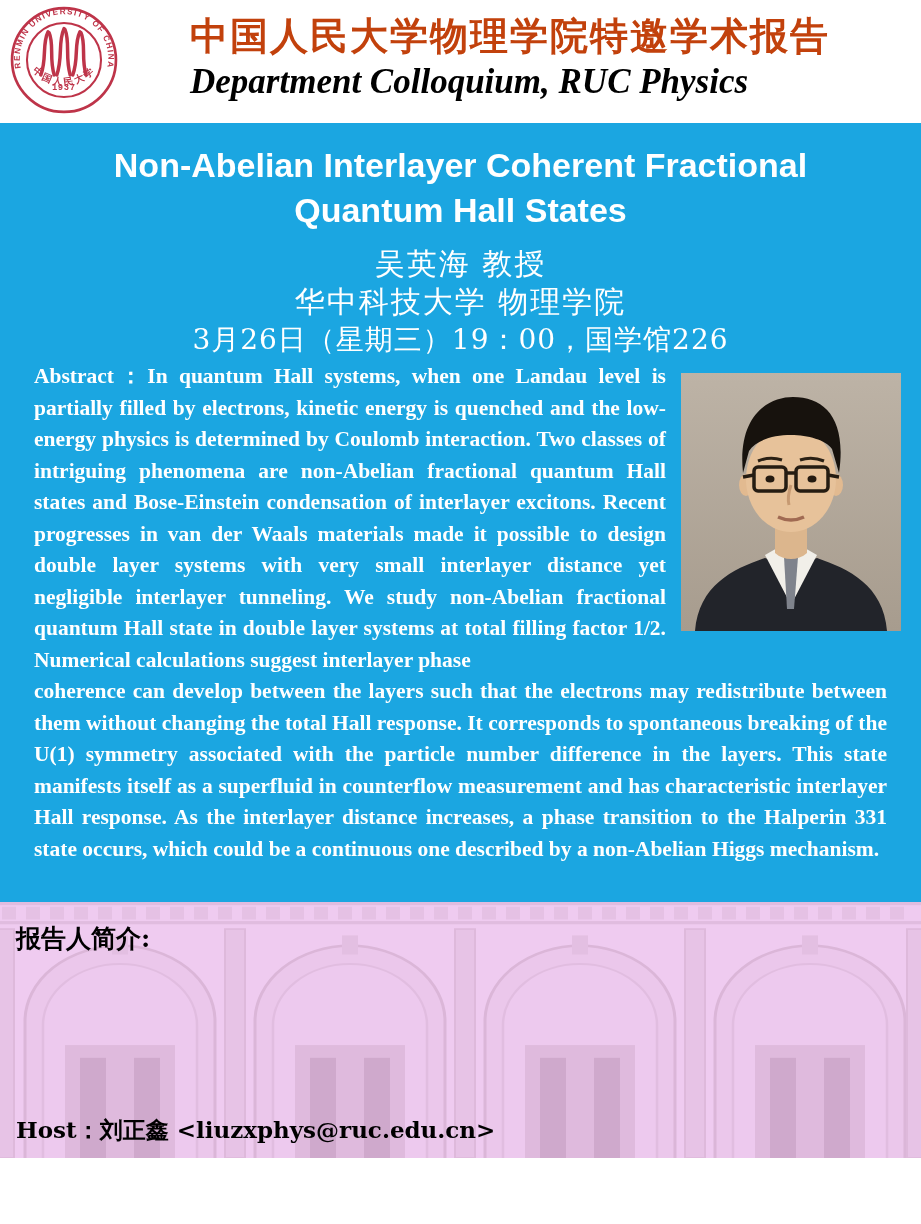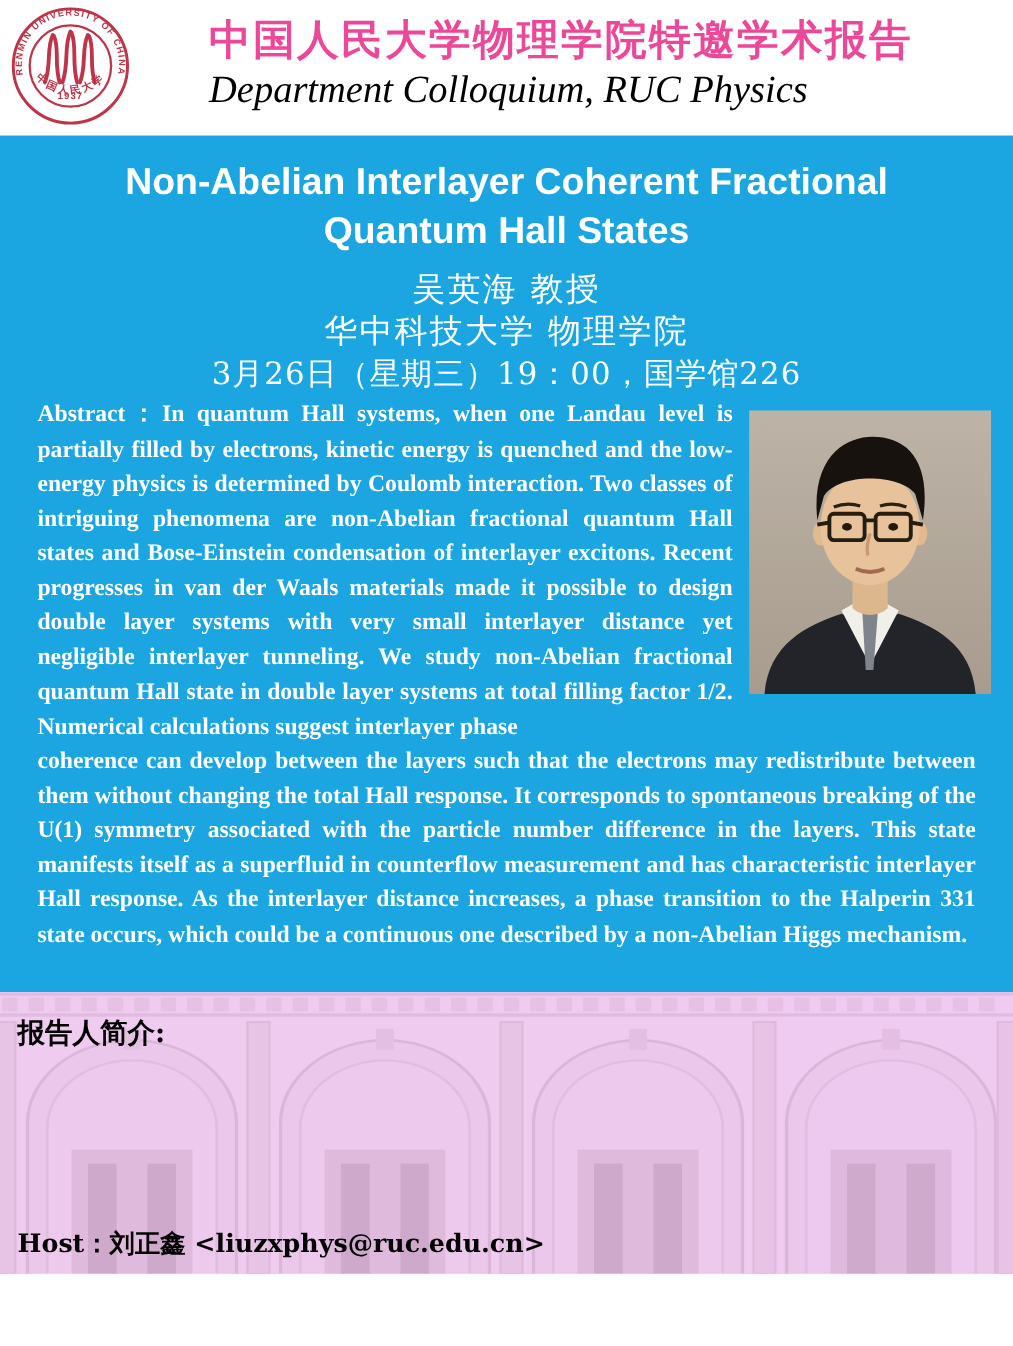--- a/index.html
+++ b/index.html
@@ -11,24 +11,24 @@
     width:921px;height:1224px;margin:0 auto;background:#ffffff;
     position:relative;overflow:hidden;
     font-family:"Liberation Serif",serif;
   }
   
   .header{height:123px;background:#ffffff;position:relative;}
   .logo{position:absolute;left:10px;top:6px;width:108px;height:108px;}
   .header-titles{margin-left:190px;padding-top:12px;}
   .title-cn{
     font-family:"DejaVu Serif",serif;font-weight:bold;font-size:38px;
-    line-height:48px;color:#ec4899;letter-spacing:2px;white-space:nowrap;
+    line-height:48px;color:#c2410c;letter-spacing:2px;white-space:nowrap;
   }
   .title-en{
-    font-family:"Liberation Serif",serif;font-weight:normal;font-style:italic;
+    font-family:"Liberation Serif",serif;font-weight:bold;font-style:italic;
     font-size:35px;line-height:44px;color:#000;white-space:nowrap;
   }
   
   .banner{height:779px;background:var(--banner-blue);color:#fff;overflow:hidden;}
   .banner-heading{text-align:center;padding-top:20px;}
   .talk-title{
     font-family:"Liberation Sans",sans-serif;font-weight:bold;
     font-size:34px;line-height:45px;
   }
   .speaker{

